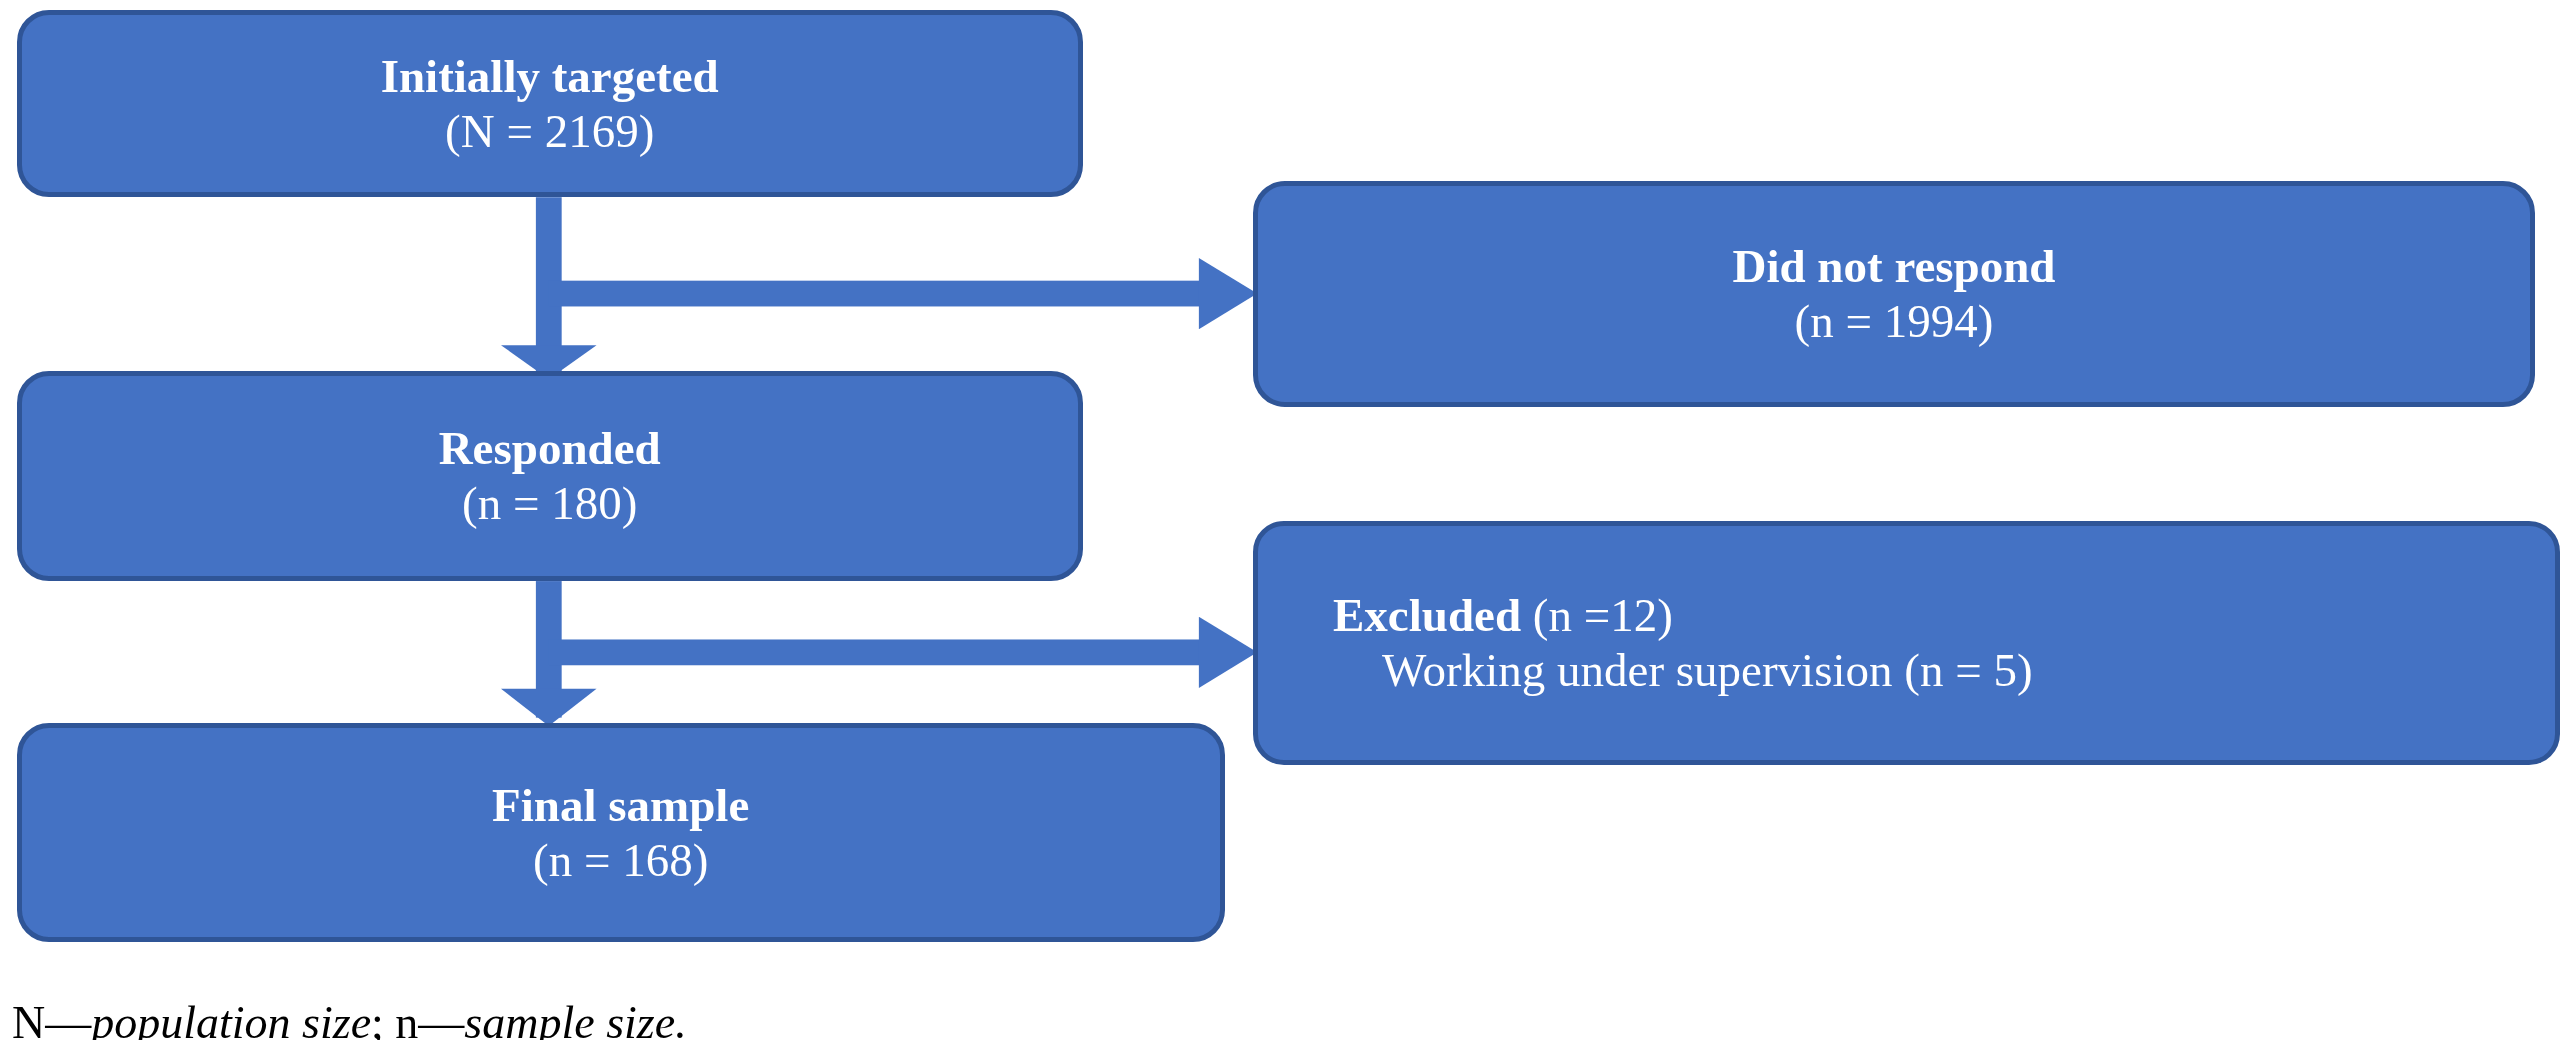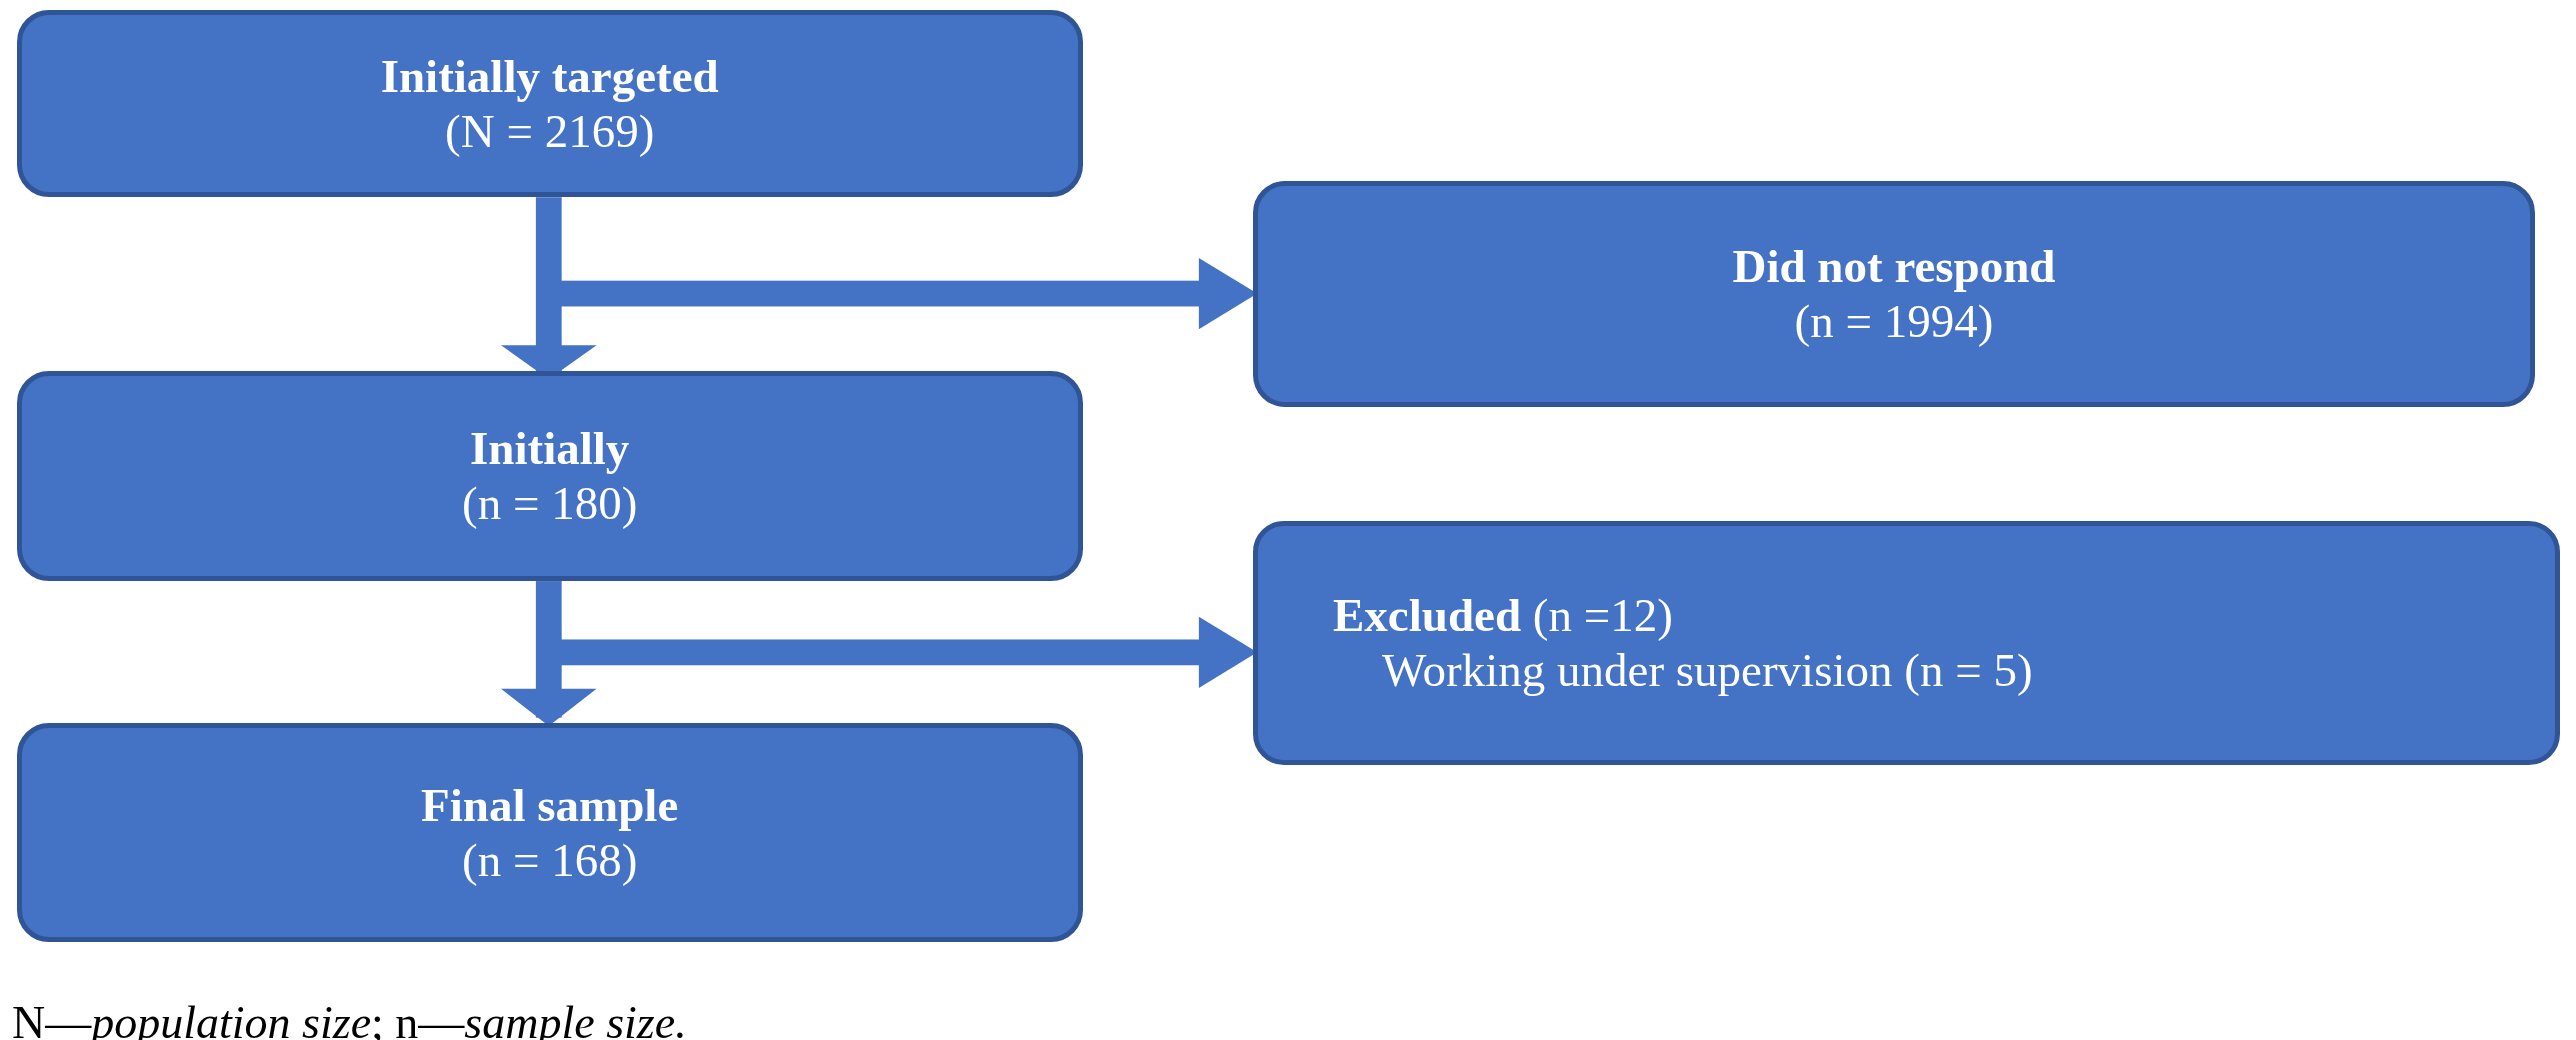--- a/index.html
+++ b/index.html
@@ -50,21 +50,21 @@
   }
   .box-line.bold  { font-weight: bold; }
   .box-line.plain { font-weight: normal; }
 
   .box-line .b { font-weight: bold; }
   .box-line .r { font-weight: normal; }
 
   
   #box-initially-targeted { left: 16.7px;   top: 10px;   width: 1066px; height: 187px; }
   #box-responded          { left: 16.7px;   top: 371px;  width: 1066px; height: 210px; }
-  #box-final-sample       { left: 16.7px;   top: 723px;  width: 1066px; height: 219px; }
+  #box-final-sample       { left: 16.7px;   top: 723px;  width: 1208px; height: 219px; }
 
   #box-did-not-respond    { left: 1253px; top: 181px;  width: 1282px; height: 226px; }
   #box-excluded           { left: 1253px; top: 521px;  width: 1307px; height: 244px;
                             padding-left: 75px; border-radius: 31px; }
 
   
   #connectors {
     position: absolute;
     left: 0; top: 0;
     width: 2576px;
@@ -111,21 +111,21 @@
       <polygon points="1580,813 1580,907 1657,860 1580,813" fill="#4472C4"></polygon>
     </g>
   </svg>
 
   <div class="flow-box centered" id="box-initially-targeted">
     <div class="box-line bold">Initially targeted</div>
     <div class="box-line plain">(N = 2169)</div>
   </div>
 
   <div class="flow-box centered" id="box-responded">
-    <div class="box-line bold">Initially</div>
+    <div class="box-line bold">Responded</div>
     <div class="box-line plain">(n = 180)</div>
   </div>
 
   <div class="flow-box centered" id="box-final-sample">
     <div class="box-line bold">Final sample</div>
     <div class="box-line plain">(n = 168)</div>
   </div>
 
   <div class="flow-box centered" id="box-did-not-respond">
     <div class="box-line bold">Did not respond</div>

